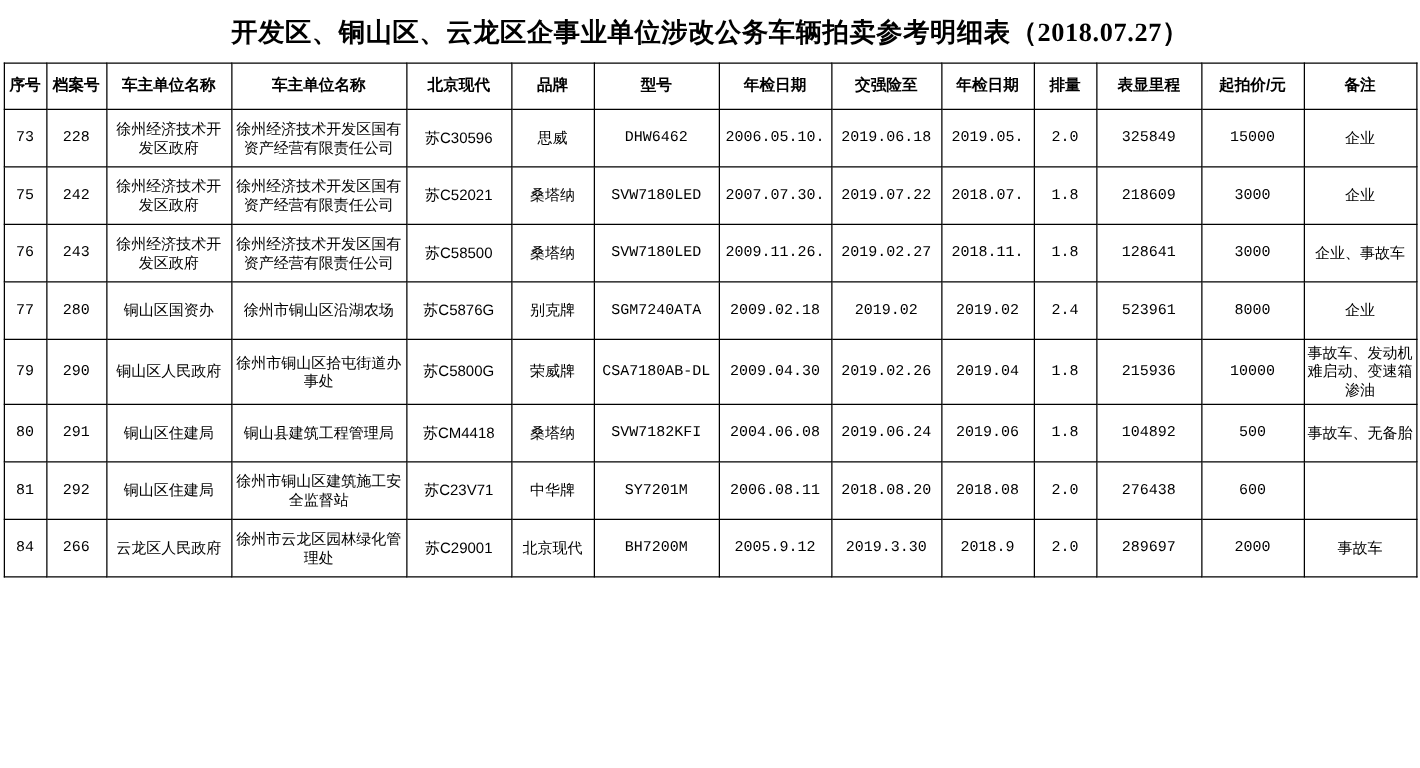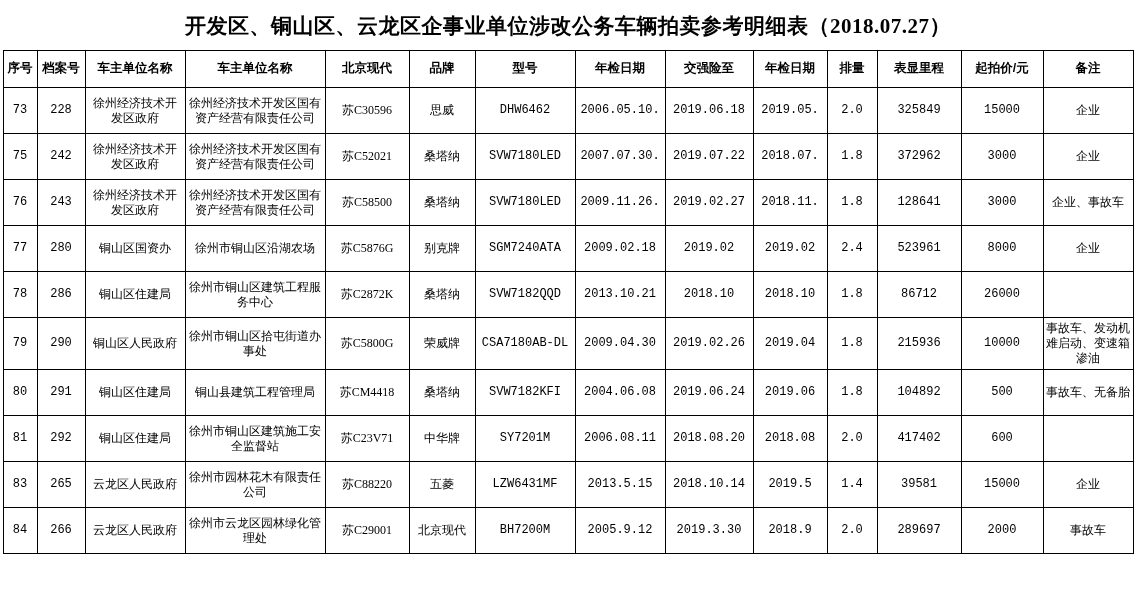--- a/index.html
+++ b/index.html
@@ -58,21 +58,21 @@
   }
   td.num, td.mono {
     font-family: "Liberation Mono", monospace;
     font-size: 11.5px;
   }
   td.cn {
     font-family: "Liberation Sans", sans-serif;
     font-size: 12px;
   }
   td.plate {
-    font-family: Liberation Serif, serif;
+    font-family: Liberation Sans, sans-serif;
     font-size: 12px;
   }
   td.remark-small {
     font-size: 10px;
     line-height: 1.2;
   }
   
   col.c0 { width: 34px; }
   col.c1 { width: 48px; }
   col.c2 { width: 100px; }
@@ -152,21 +152,21 @@
           <td class="num">242</td>
           <td class="cn">徐州经济技术开发区政府</td>
           <td class="cn">徐州经济技术开发区国有资产经营有限责任公司</td>
           <td class="plate">苏C52021</td>
           <td class="cn">桑塔纳</td>
           <td class="mono">SVW7180LED</td>
           <td class="mono">2007.07.30.</td>
           <td class="mono">2019.07.22</td>
           <td class="mono">2018.07.</td>
           <td class="mono">1.8</td>
-          <td class="mono">372962</td>
+          <td class="mono">218609</td>
           <td class="mono">3000</td>
           <td class="cn">企业</td>
         </tr>
         <tr>
           <td class="num">76</td>
           <td class="num">243</td>
           <td class="cn">徐州经济技术开发区政府</td>
           <td class="cn">徐州经济技术开发区国有资产经营有限责任公司</td>
           <td class="plate">苏C58500</td>
           <td class="cn">桑塔纳</td>
@@ -189,36 +189,20 @@
           <td class="mono">SGM7240ATA</td>
           <td class="mono">2009.02.18</td>
           <td class="mono">2019.02</td>
           <td class="mono">2019.02</td>
           <td class="mono">2.4</td>
           <td class="mono">523961</td>
           <td class="mono">8000</td>
           <td class="cn">企业</td>
         </tr>
         <tr>
-          <td class="num">78</td>
-          <td class="num">286</td>
-          <td class="cn">铜山区住建局</td>
-          <td class="cn">徐州市铜山区建筑工程服务中心</td>
-          <td class="plate">苏C2872K</td>
-          <td class="cn">桑塔纳</td>
-          <td class="mono">SVW7182QQD</td>
-          <td class="mono">2013.10.21</td>
-          <td class="mono">2018.10</td>
-          <td class="mono">2018.10</td>
-          <td class="mono">1.8</td>
-          <td class="mono">86712</td>
-          <td class="mono">26000</td>
-          <td class="cn"></td>
-        </tr>
-        <tr>
           <td class="num">79</td>
           <td class="num">290</td>
           <td class="cn">铜山区人民政府</td>
           <td class="cn">徐州市铜山区拾屯街道办事处</td>
           <td class="plate">苏C5800G</td>
           <td class="cn">荣威牌</td>
           <td class="mono">CSA7180AB-DL</td>
           <td class="mono">2009.04.30</td>
           <td class="mono">2019.02.26</td>
           <td class="mono">2019.04</td>
@@ -248,39 +232,23 @@
           <td class="num">292</td>
           <td class="cn">铜山区住建局</td>
           <td class="cn">徐州市铜山区建筑施工安全监督站</td>
           <td class="plate">苏C23V71</td>
           <td class="cn">中华牌</td>
           <td class="mono">SY7201M</td>
           <td class="mono">2006.08.11</td>
           <td class="mono">2018.08.20</td>
           <td class="mono">2018.08</td>
           <td class="mono">2.0</td>
-          <td class="mono">417402</td>
+          <td class="mono">276438</td>
           <td class="mono">600</td>
           <td class="cn"></td>
-        </tr>
-        <tr>
-          <td class="num">83</td>
-          <td class="num">265</td>
-          <td class="cn">云龙区人民政府</td>
-          <td class="cn">徐州市园林花木有限责任公司</td>
-          <td class="plate">苏C88220</td>
-          <td class="cn">五菱</td>
-          <td class="mono">LZW6431MF</td>
-          <td class="mono">2013.5.15</td>
-          <td class="mono">2018.10.14</td>
-          <td class="mono">2019.5</td>
-          <td class="mono">1.4</td>
-          <td class="mono">39581</td>
-          <td class="mono">15000</td>
-          <td class="cn">企业</td>
         </tr>
         <tr>
           <td class="num">84</td>
           <td class="num">266</td>
           <td class="cn">云龙区人民政府</td>
           <td class="cn">徐州市云龙区园林绿化管理处</td>
           <td class="plate">苏C29001</td>
           <td class="cn">北京现代</td>
           <td class="mono">BH7200M</td>
           <td class="mono">2005.9.12</td>

